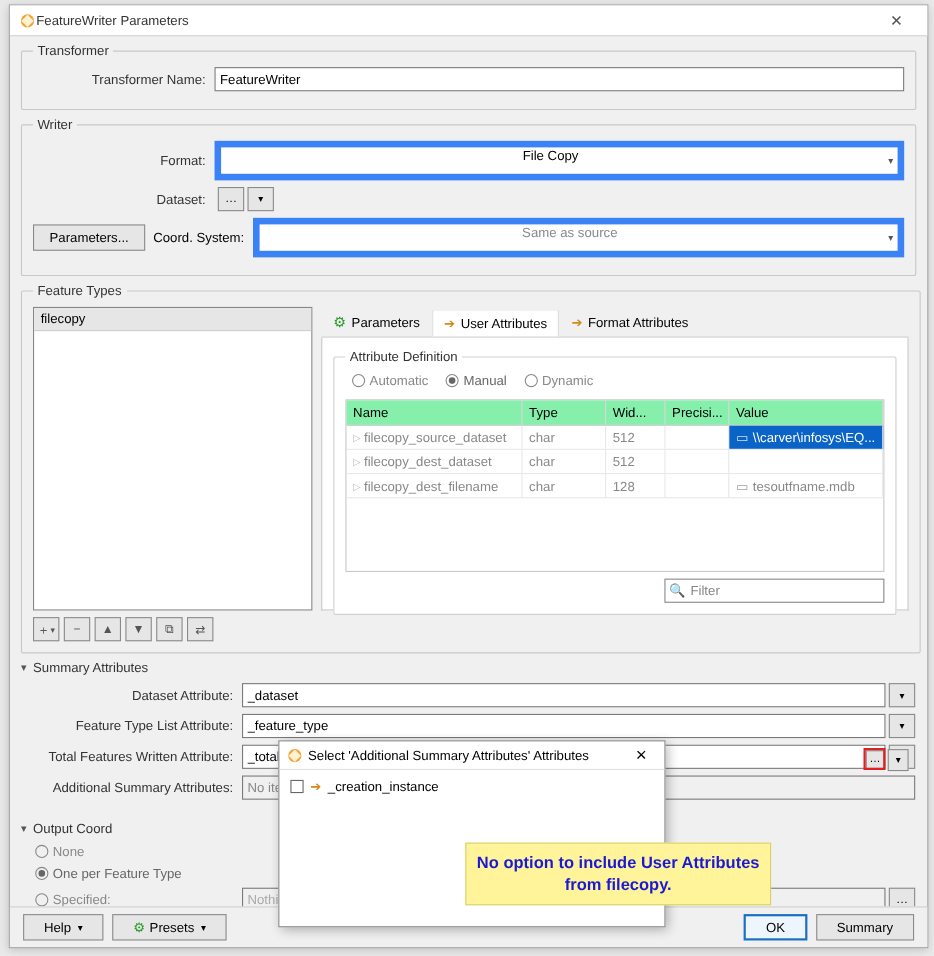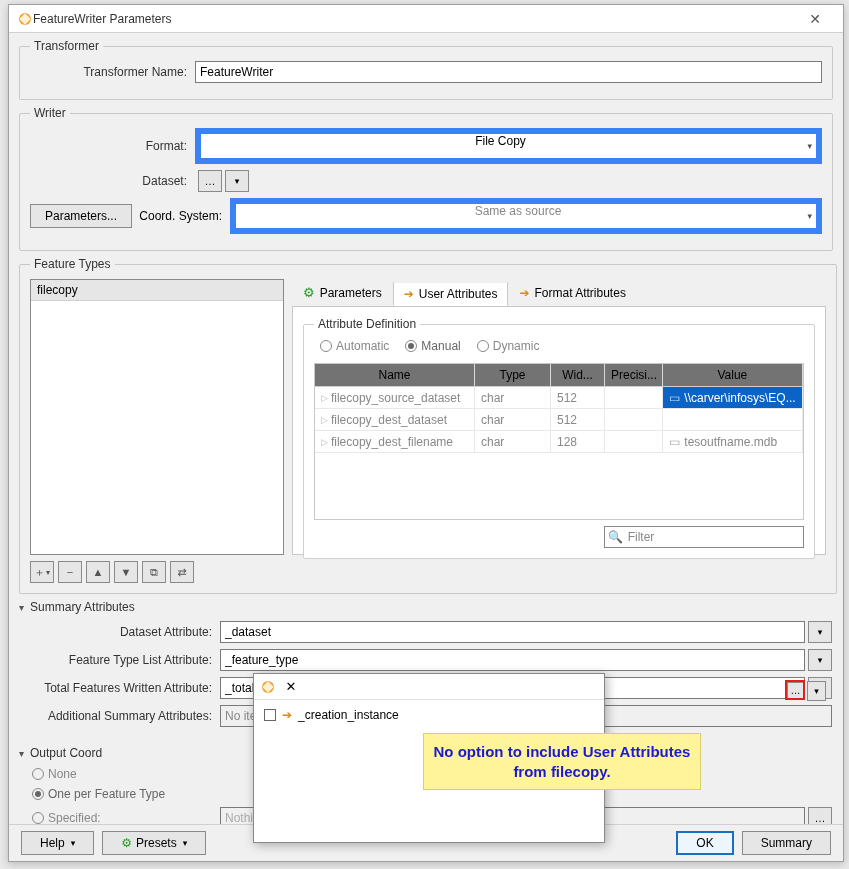--- a/index.html
+++ b/index.html
@@ -33,21 +33,21 @@
 .tab.active { background: #fff; border: 1px solid #c8c8c8; border-bottom: 1px solid #fff; border-top: 2px solid #f0f0f0; border-radius: 2px 2px 0 0; margin-bottom: -1px; }
 .tab-gear { color: #2a9b2a; font-size: 13px; }
 .tab-arrow { color: #d68a1c; font-size: 12px; }
 .attr-panel { border: 1px solid #c8c8c8; border-top: none; background: #fff; padding: 10px; height: 248px; position: relative;}
 .radios { display: flex; gap: 16px; margin-bottom: 10px; padding-left: 6px; }
 .radio { display: flex; align-items: center; gap: 4px; color: #888; }
 .radio.sel { color: #666; }
 .radio-circle { width: 12px; height: 12px; border: 1px solid #888; border-radius: 50%; display: inline-flex; align-items: center; justify-content: center;}
 .radio.sel .radio-circle::after { content: ''; width: 6px; height: 6px; background: #666; border-radius: 50%; }
 .attr-table { border: 1px solid #c8c8c8; width: 100%; }
-.attr-head { display: flex; background: #737373; border-bottom: 1px solid #d0d0d0; font-size: 12px; text-align: center;}
+.attr-head { display: flex; background: #86efac; border-bottom: 1px solid #d0d0d0; font-size: 12px;}
 .attr-head > div { padding: 4px 6px; border-right: 1px solid #d8d8d8; }
 .attr-row { display: flex; border-bottom: 1px solid #e8e8e8; font-size: 12px; min-height: 22px; align-items: stretch;}
 .attr-row > div { padding: 3px 6px; border-right: 1px solid #e8e8e8; color: #888; display: flex; align-items: center;}
 .col-name { width: 160px; }
 .col-type { width: 76px; }
 .col-wid { width: 54px; }
 .col-prec { width: 58px; }
 .col-val { flex: 1; }
 .cell-hl { background: #0a64c8; color: #fff !important;}
 .row-tri { color: #bbb; margin-right: 3px; font-size: 9px;}
@@ -67,21 +67,21 @@
 .footer-right { display: flex; gap: 8px; }
 
 .popup { position: absolute; left: 253px; top: 673px; width: 352px; height: 170px; background: #fff; border: 1px solid #888; box-shadow: 2px 2px 10px rgba(0,0,0,0.3); }
 .popup-title { height: 26px; display: flex; align-items: center; padding: 0 6px; border-bottom: 1px solid #e0e0e0;}
 .popup-title .t { flex: 1; font-size: 12px; padding-left: 4px;}
 .popup-title .x { width: 30px; text-align: center; font-size: 13px; cursor: pointer;}
 .popup-body { padding: 6px; }
 .popup-item { display: flex; align-items: center; gap: 6px; padding: 2px 4px; font-size: 12px;}
 .chk { width: 12px; height: 12px; border: 1px solid #666; }
 
-.annot { position: absolute; left: 423px; top: 733px; width: 278px; background: #fff49a; border: 1px solid #d8d070; padding: 8px; text-align: center; color: #1a1ad6; font-weight: bold; font-size: 15px; line-height: 1.3; }
+.annot { position: absolute; left: 423px; top: 766px; width: 278px; background: #fff49a; border: 1px solid #d8d070; padding: 8px; text-align: center; color: #1a1ad6; font-weight: bold; font-size: 15px; line-height: 1.3; }
 .hl-box { position: absolute; left: 785px; top: 680px; width: 20px; height: 20px; border: 2px solid #e02020; }
 .ellips-btn { position: absolute; left: 787px; top: 682px; width: 17px; height: 17px; border: 1px solid #8a8a8a; background: #e6e6e6; font-size: 10px; display: flex; align-items: center; justify-content: center;}
 .dd-btn   { position: absolute; left: 807px; top: 681px; width: 19px; height: 20px; border: 1px solid #8a8a8a; background: #e6e6e6; font-size: 9px; display: flex; align-items: center; justify-content: center;}
 
 .app-icon-svg { width:16px;height:16px; }
 </style>
 </head>
 <body>
 
 <div class="window">
@@ -296,20 +296,21 @@
 <div class="ellips-btn">…</div>
 <div class="hl-box"></div>
 <div class="dd-btn">▾</div>
 
 <div class="popup">
   <div class="popup-title">
     <svg class="app-icon-svg" viewBox="0 0 16 16">
         <circle cx="8" cy="8" r="6" fill="#f2a23a"></circle>
         <rect x="4" y="4" width="8" height="8" fill="#fff2d0" transform="rotate(45 8 8)"></rect>
       </svg>
+    <div class="t">Select 'Additional Summary Attributes' Attributes</div>
     <div class="x">✕</div>
   </div>
   <div class="popup-body">
     <div class="popup-item">
       <span class="chk"></span>
       <span style="color:#d68a1c">➔</span>
       <span>_creation_instance</span>
     </div>
   </div>
 </div>

